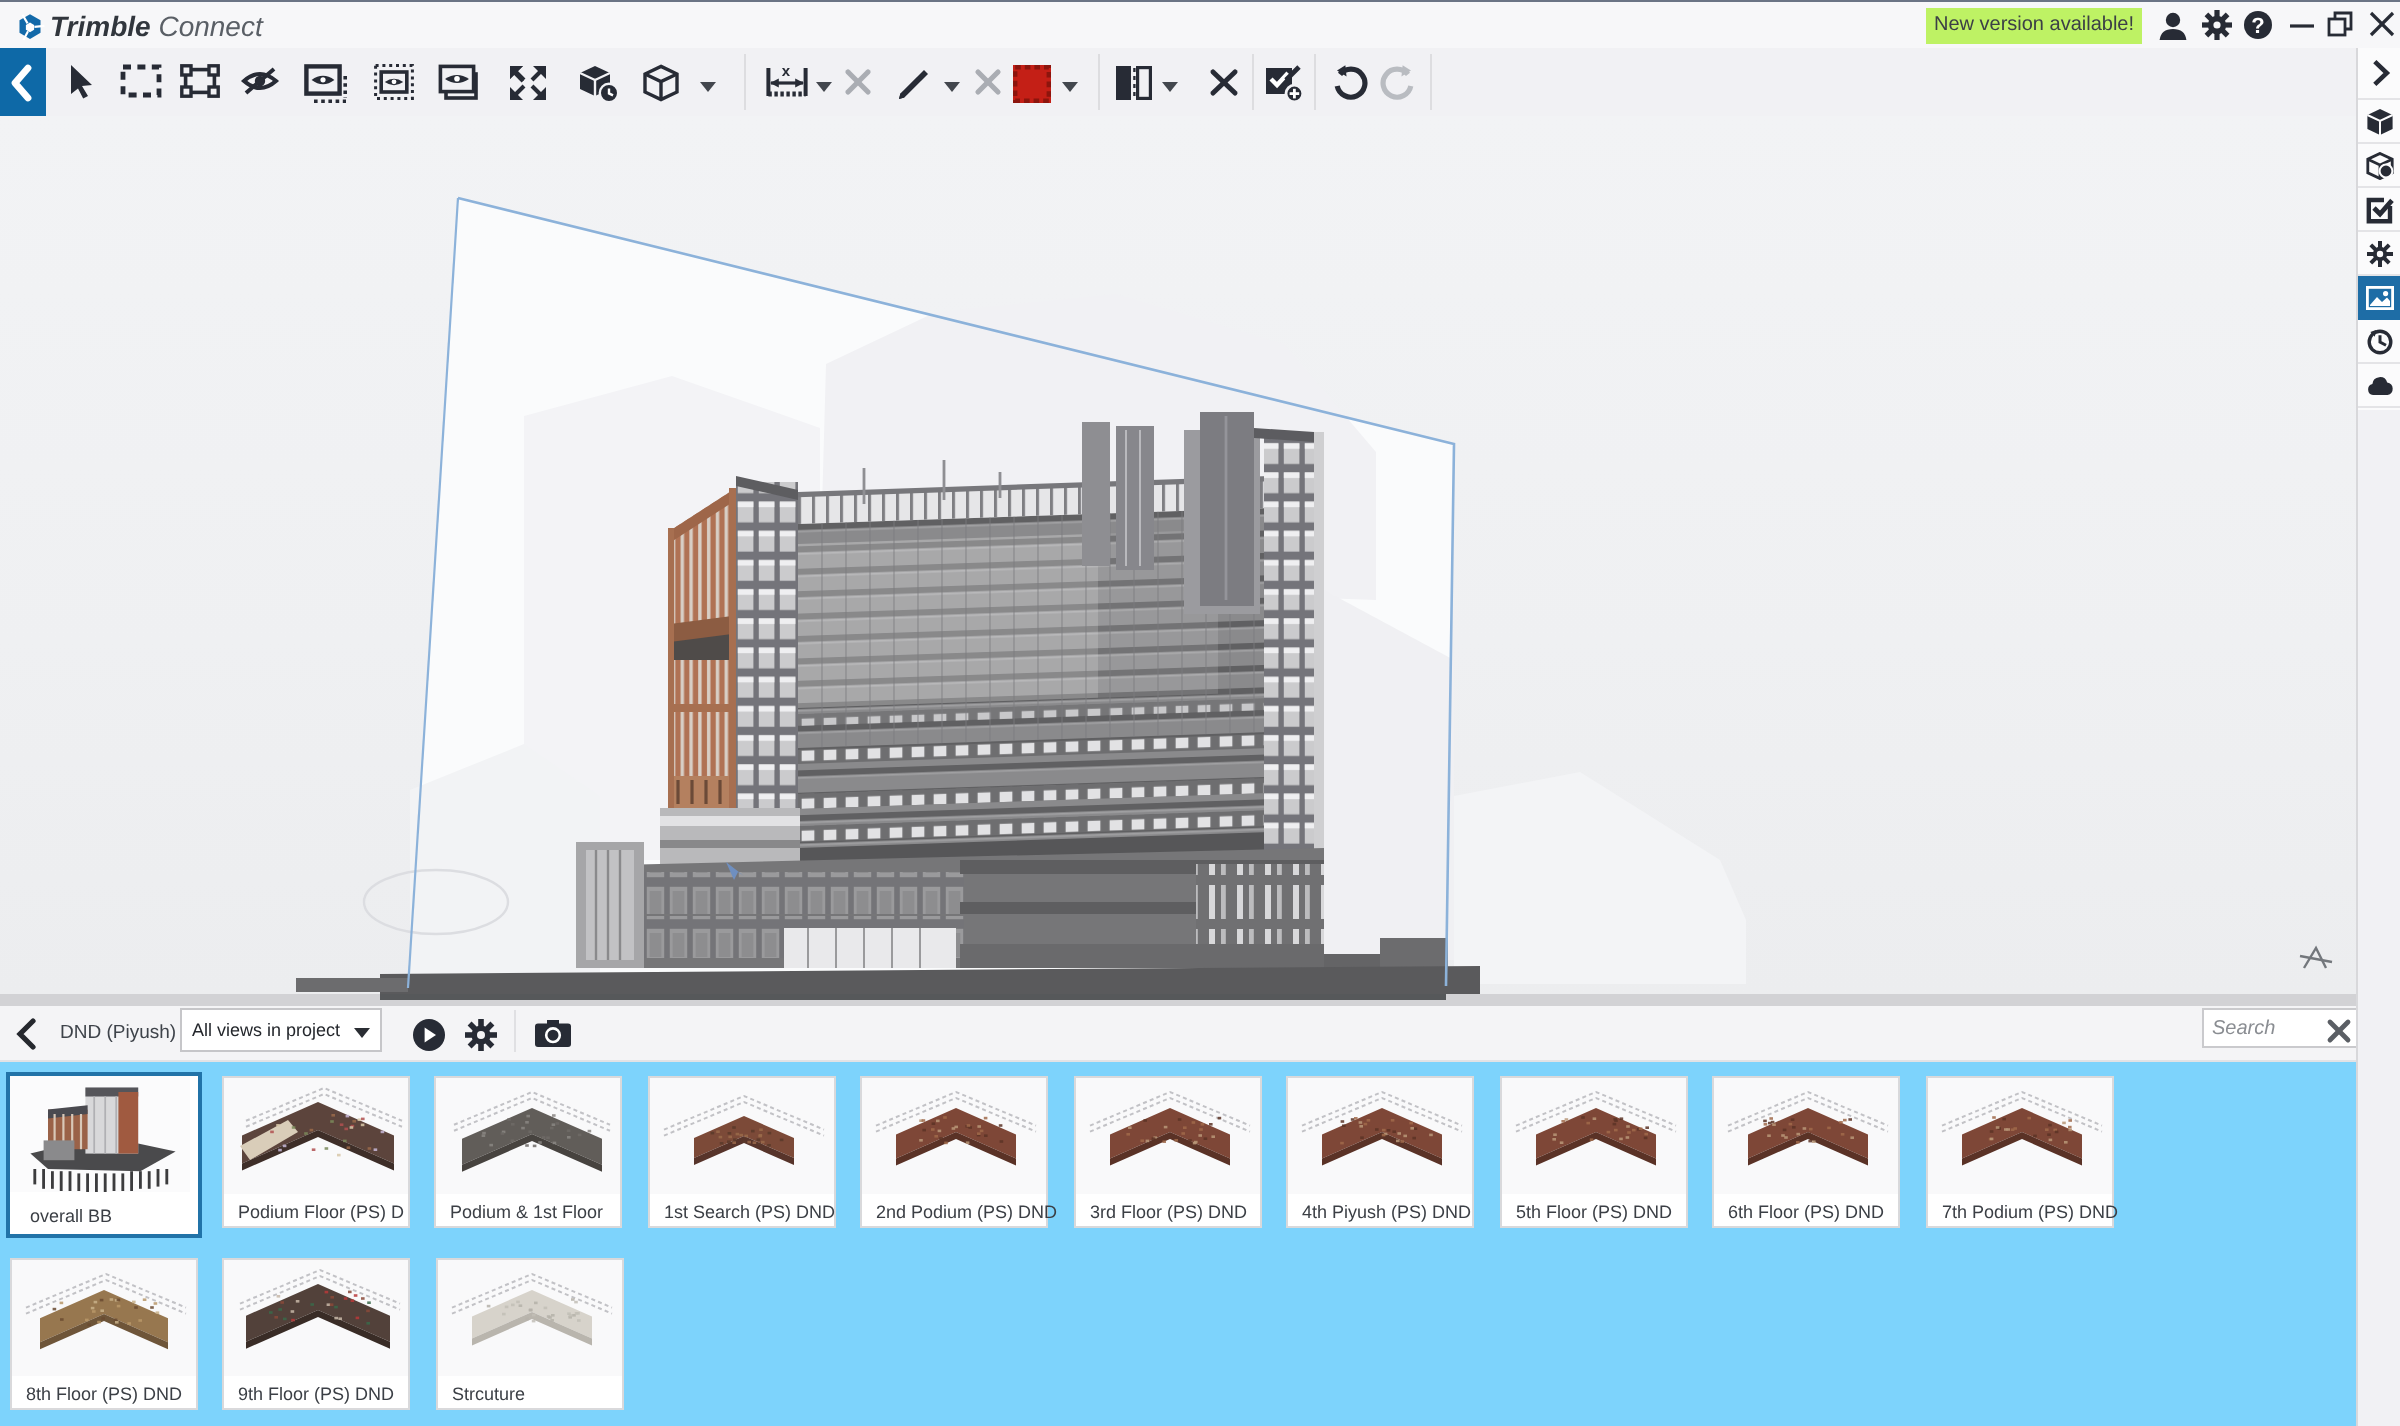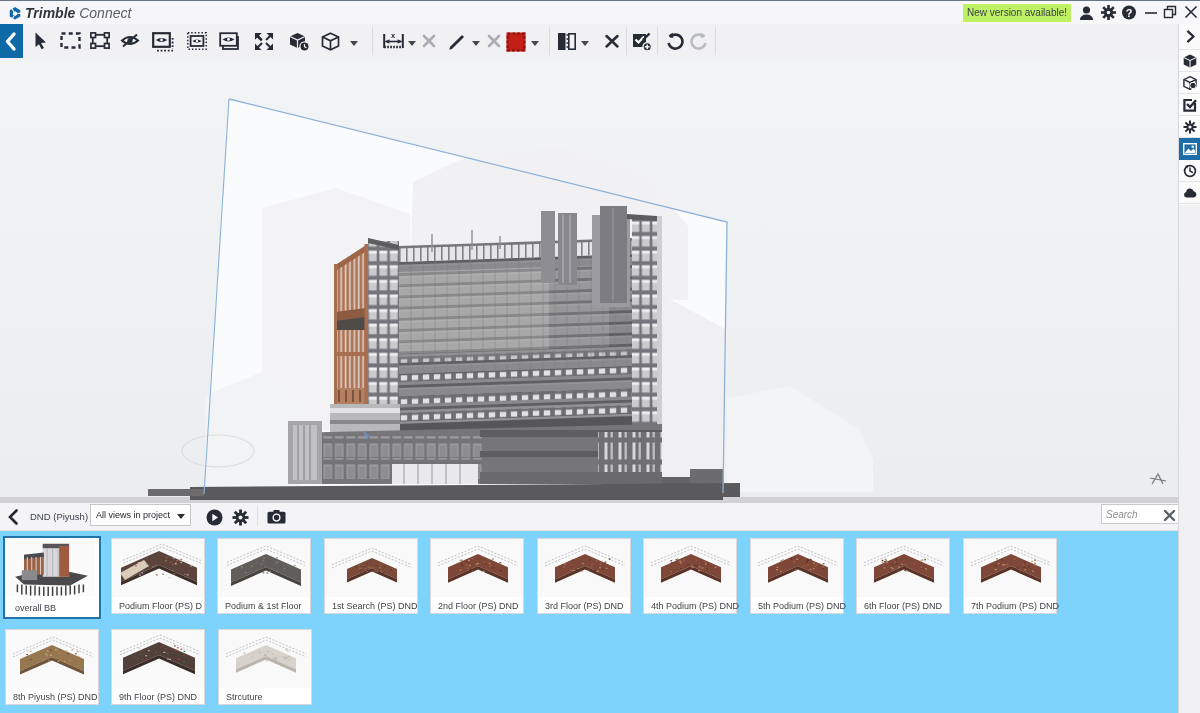--- a/index.html
+++ b/index.html
@@ -643,21 +643,21 @@
           <rect x="37.0" y="20.8" width="1.8" height="1.3" fill="#b89878" opacity="0.85"></rect>
           <rect x="60.9" y="19.4" width="1.8" height="1.3" fill="#a06a4a" opacity="0.85"></rect>
           <rect x="30.2" y="25.4" width="1.8" height="1.3" fill="#5c3426" opacity="0.85"></rect>
           <rect x="46.2" y="23.8" width="1.8" height="1.3" fill="#b89878" opacity="0.85"></rect>
           <rect x="57.5" y="27.2" width="1.8" height="1.3" fill="#a06a4a" opacity="0.85"></rect>
           <rect x="51.7" y="23.5" width="1.8" height="1.3" fill="#5c3426" opacity="0.85"></rect>
           <rect x="44.8" y="24.6" width="1.8" height="1.3" fill="#b89878" opacity="0.85"></rect>
           <rect x="52.3" y="23.1" width="1.8" height="1.3" fill="#a06a4a" opacity="0.85"></rect>
           <rect x="68.8" y="31.1" width="1.8" height="1.3" fill="#5c3426" opacity="0.85"></rect>
         </svg>
-    <div class="lbl">2nd Floor (PS) DND</div>
+    <div class="lbl">2nd Podium (PS) DND</div>
       </div>
       <div class="card" style="left:537px;top:6px">
         <svg class="th" width="92" height="58" viewBox="0 0 92 58">
           <rect width="92" height="58" fill="#f9f9fa"></rect>
           <g fill="none" stroke="#c2c2c6" stroke-width="1" stroke-dasharray="2 1.6">
    <path d="M7 23.8 L47 7 L87 23.8"></path>
    <path d="M7 26.8 L47 10 L87 26.8"></path>
           </g>
           <path d="M17 28.2 L47 15 L77 28.2 L77 40.2 L47 27 L17 40.2 Z" fill="#7e4737"></path>
   <path d="M17 40.2 L47 27 L77 40.2 L77 43.7 L47 30.5 L17 43.7 Z" fill="#5a3226"></path>
@@ -719,21 +719,21 @@
           <rect x="35.3" y="21.6" width="1.8" height="1.3" fill="#b89878" opacity="0.85"></rect>
           <rect x="56.2" y="31.1" width="1.8" height="1.3" fill="#a06a4a" opacity="0.85"></rect>
           <rect x="43.5" y="25.1" width="1.8" height="1.3" fill="#5c3426" opacity="0.85"></rect>
           <rect x="70.6" y="27.8" width="1.8" height="1.3" fill="#b89878" opacity="0.85"></rect>
           <rect x="46.9" y="27.9" width="1.8" height="1.3" fill="#a06a4a" opacity="0.85"></rect>
           <rect x="49.4" y="25.5" width="1.8" height="1.3" fill="#5c3426" opacity="0.85"></rect>
           <rect x="57.7" y="28.3" width="1.8" height="1.3" fill="#b89878" opacity="0.85"></rect>
           <rect x="37.8" y="22.4" width="1.8" height="1.3" fill="#a06a4a" opacity="0.85"></rect>
           <rect x="26.3" y="21.1" width="1.8" height="1.3" fill="#5c3426" opacity="0.85"></rect>
         </svg>
-    <div class="lbl">4th Podium (PS) DND</div>
+    <div class="lbl">4th Piyush (PS) DND</div>
       </div>
       <div class="card" style="left:750px;top:6px">
         <svg class="th" width="92" height="58" viewBox="0 0 92 58">
           <rect width="92" height="58" fill="#f9f9fa"></rect>
           <g fill="none" stroke="#c2c2c6" stroke-width="1" stroke-dasharray="2 1.6">
    <path d="M7 23.8 L47 7 L87 23.8"></path>
    <path d="M7 26.8 L47 10 L87 26.8"></path>
           </g>
           <path d="M17 28.2 L47 15 L77 28.2 L77 40.2 L47 27 L17 40.2 Z" fill="#7e4737"></path>
   <path d="M17 40.2 L47 27 L77 40.2 L77 43.7 L47 30.5 L17 43.7 Z" fill="#5a3226"></path>
@@ -757,21 +757,21 @@
           <rect x="61.8" y="29.1" width="1.8" height="1.3" fill="#b89878" opacity="0.85"></rect>
           <rect x="42.2" y="21.9" width="1.8" height="1.3" fill="#a06a4a" opacity="0.85"></rect>
           <rect x="58.8" y="19.7" width="1.8" height="1.3" fill="#5c3426" opacity="0.85"></rect>
           <rect x="25.2" y="30.0" width="1.8" height="1.3" fill="#b89878" opacity="0.85"></rect>
           <rect x="43.9" y="30.2" width="1.8" height="1.3" fill="#a06a4a" opacity="0.85"></rect>
           <rect x="55.3" y="22.4" width="1.8" height="1.3" fill="#5c3426" opacity="0.85"></rect>
           <rect x="31.3" y="20.1" width="1.8" height="1.3" fill="#b89878" opacity="0.85"></rect>
           <rect x="52.3" y="26.4" width="1.8" height="1.3" fill="#a06a4a" opacity="0.85"></rect>
           <rect x="55.7" y="20.0" width="1.8" height="1.3" fill="#5c3426" opacity="0.85"></rect>
         </svg>
-    <div class="lbl">5th Podium (PS) DND</div>
+    <div class="lbl">5th Floor (PS) DND</div>
       </div>
       <div class="card" style="left:856px;top:6px">
         <svg class="th" width="92" height="58" viewBox="0 0 92 58">
           <rect width="92" height="58" fill="#f9f9fa"></rect>
           <g fill="none" stroke="#c2c2c6" stroke-width="1" stroke-dasharray="2 1.6">
    <path d="M7 23.8 L47 7 L87 23.8"></path>
    <path d="M7 26.8 L47 10 L87 26.8"></path>
           </g>
           <path d="M17 28.2 L47 15 L77 28.2 L77 40.2 L47 27 L17 40.2 Z" fill="#7e4737"></path>
   <path d="M17 40.2 L47 27 L77 40.2 L77 43.7 L47 30.5 L17 43.7 Z" fill="#5a3226"></path>
@@ -871,21 +871,21 @@
           <rect x="39.4" y="23.4" width="1.8" height="1.3" fill="#c8b088" opacity="0.85"></rect>
           <rect x="23.8" y="20.8" width="1.8" height="1.3" fill="#b89868" opacity="0.85"></rect>
           <rect x="37.7" y="31.7" width="1.8" height="1.3" fill="#6a4a30" opacity="0.85"></rect>
           <rect x="51.5" y="30.5" width="1.8" height="1.3" fill="#c8b088" opacity="0.85"></rect>
           <rect x="42.6" y="30.4" width="1.8" height="1.3" fill="#b89868" opacity="0.85"></rect>
           <rect x="24.0" y="29.1" width="1.8" height="1.3" fill="#6a4a30" opacity="0.85"></rect>
           <rect x="44.2" y="24.7" width="1.8" height="1.3" fill="#c8b088" opacity="0.85"></rect>
           <rect x="36.5" y="29.3" width="1.8" height="1.3" fill="#b89868" opacity="0.85"></rect>
           <rect x="69.1" y="23.1" width="1.8" height="1.3" fill="#6a4a30" opacity="0.85"></rect>
         </svg>
-    <div class="lbl">8th Piyush (PS) DND</div>
+    <div class="lbl">8th Floor (PS) DND</div>
       </div>
       <div class="card" style="left:111px;top:97px">
         <svg class="th" width="92" height="58" viewBox="0 0 92 58">
           <rect width="92" height="58" fill="#f9f9fa"></rect>
           <g fill="none" stroke="#c2c2c6" stroke-width="1" stroke-dasharray="2 1.6">
    <path d="M8 21.8 L48 5 L88 21.8"></path>
    <path d="M8 24.8 L48 8 L88 24.8"></path>
           </g>
           <path d="M11 27.84 L47 12 L83 27.84 L83 40.84 L47 25 L11 40.84 Z" fill="#52413a"></path>
   <path d="M11 40.84 L47 25 L83 40.84 L83 44.34 L47 28.5 L11 44.34 Z" fill="#392c26"></path>

